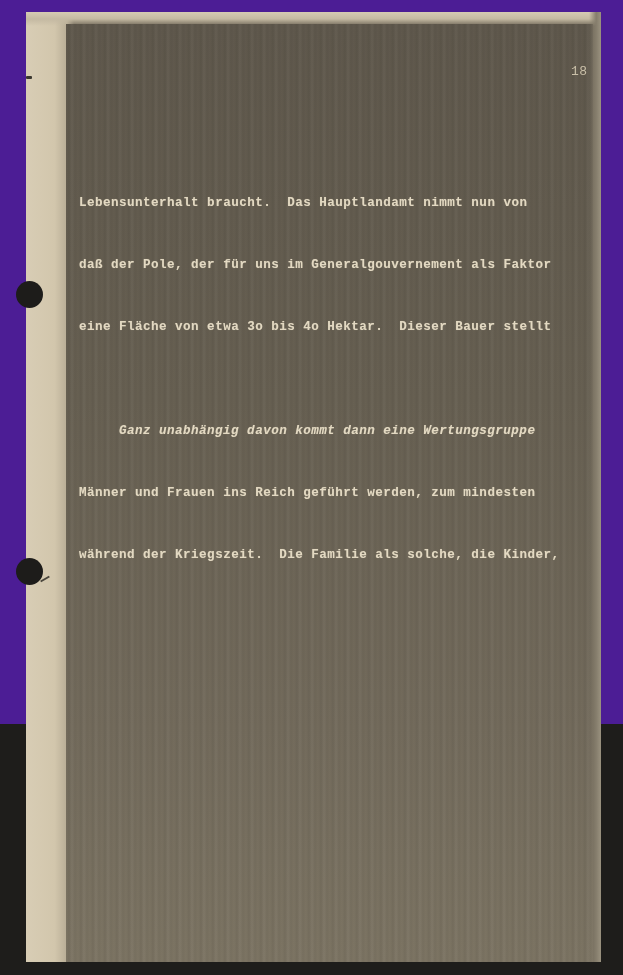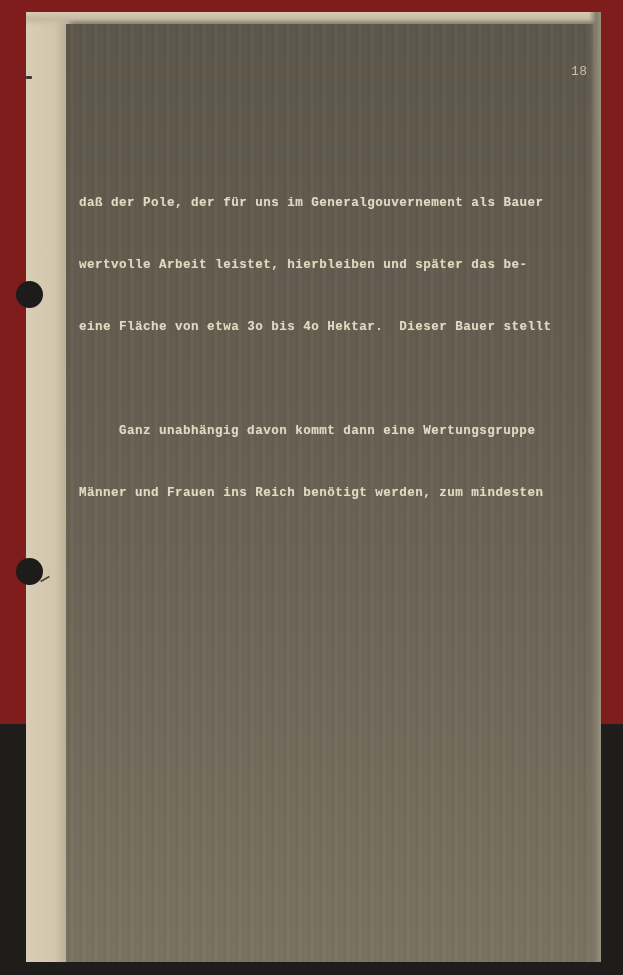--- a/index.html
+++ b/index.html
@@ -7,21 +7,21 @@
     padding: 0;
     width: 623px;
     height: 975px;
     overflow: hidden;
     background: #1e1d1b;
   }
   #scan {
     position: relative;
     width: 623px;
     height: 724px;
-    background: #7f1d1d;
+    background: #4c1d95;
   }
   .paper {
     position: absolute;
     left: 26px;
     top: 12px;
     width: 575px;
     height: 950px;
     background: #6e6657;
     overflow: hidden;
   }
@@ -110,21 +110,21 @@
     font-family: "Liberation Mono", "DejaVu Sans Mono", monospace;
     font-size: 12.6px;
     line-height: 20.7px;
     color: #e3d9c2;
     font-weight: bold;
     letter-spacing: 0.45px;
     white-space: pre;
     text-shadow: 0 0 1px rgba(230,220,196,0.35);
   }
   .line { display: block; height: 20.7px; }
-  .line.indent { padding-left: 40px; }
+  .line.indent { padding-left: 40px; font-style: italic; }
 </style>
 </head>
 <body>
 
 <div id="scan">
   <div class="paper">
     <div class="paper-light-left"></div>
     <div class="paper-light-top"></div>
     <div class="paper-dark"></div>
     <div class="paper-light-right"></div>
@@ -132,27 +132,28 @@
 
   <div class="edge-mark"></div>
   <div class="punch-hole h1"></div>
   <div class="punch-hole h2"></div>
   <div class="pencil-mark"></div>
 
   <div class="page-number">18</div>
 
   <div class="text-block">
     
-    <span class="line">daß der Pole, der für uns im Generalgouvernement als Bauer</span>
-    <span class="line">wertvolle Arbeit leistet, hierbleiben und später das be-</span>
+    <span class="line">Lebensunterhalt braucht.  Das Hauptlandamt nimmt nun von</span>
+    <span class="line">daß der Pole, der für uns im Generalgouvernement als Faktor</span>
     <span class="line">eine Fläche von etwa 3o bis 4o Hektar.  Dieser Bauer stellt</span>
 
     
     <span class="line indent">Ganz unabhängig davon kommt dann eine Wertungsgruppe</span>
-    <span class="line">Männer und Frauen ins Reich benötigt werden, zum mindesten</span>
+    <span class="line">Männer und Frauen ins Reich geführt werden, zum mindesten</span>
+    <span class="line">während der Kriegszeit.  Die Familie als solche, die Kinder,</span>
     
     
     
     
     
     
     
 
     
     

